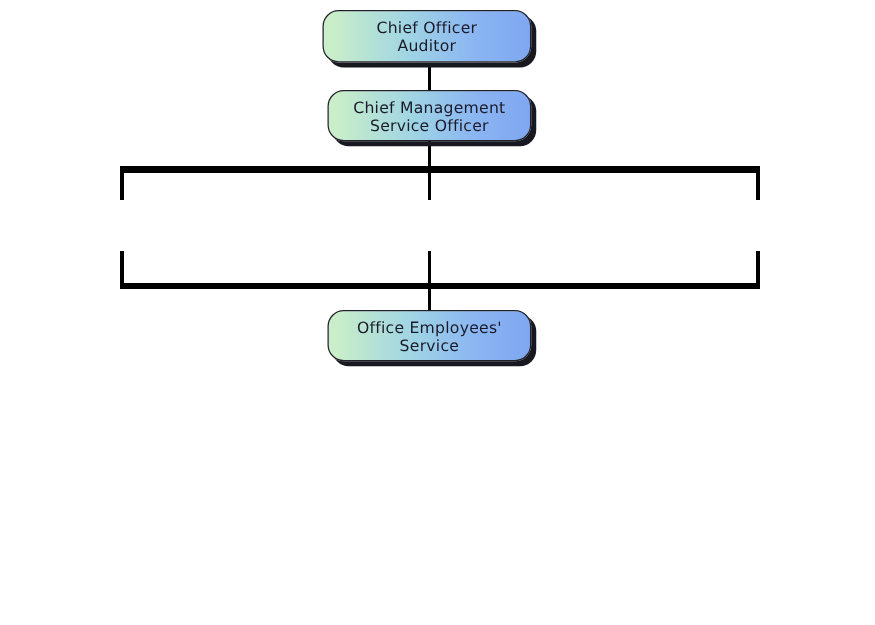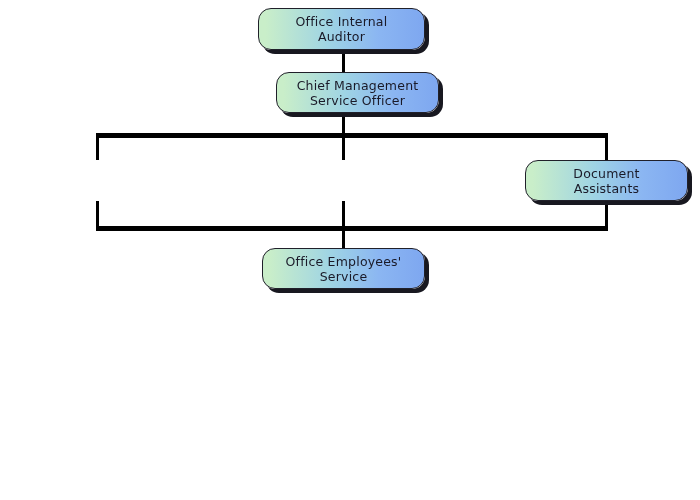--- a/index.html
+++ b/index.html
@@ -70,34 +70,30 @@
       <line x1="343.5" y1="201" x2="343.5" y2="229" stroke-width="3"></line>
       <line x1="606.5" y1="201" x2="606.5" y2="229" stroke-width="3"></line>
 
       <line x1="96" y1="228.5" x2="608" y2="228.5" stroke-width="5"></line>
 
       <line x1="343.5" y1="228" x2="343.5" y2="248" stroke-width="3"></line>
     </g>
   </svg>
 
   <div class="node" style="left:258px; top:8px; width:167px; height:42px;">
-    <span class="node-label">Office Internal
+    <span class="node-label">Chief Officer
 Auditor</span>
   </div>
 
-  <div class="node" style="left:276px; top:72px; width:163px; height:41px;">
+  <div class="node" style="left:262px; top:72px; width:163px; height:41px;">
     <span class="node-label">Chief Management
 Service Officer</span>
   </div>
 
 
 
-  <div class="node" style="left:525px; top:160px; width:163px; height:41px;">
-    <span class="node-label">Document
-Assistants</span>
-  </div>
 
   <div class="node" style="left:262px; top:248px; width:163px; height:41px;">
     <span class="node-label">Office Employees'
 Service</span>
   </div>
 
 </div>
 
 </body></html>

